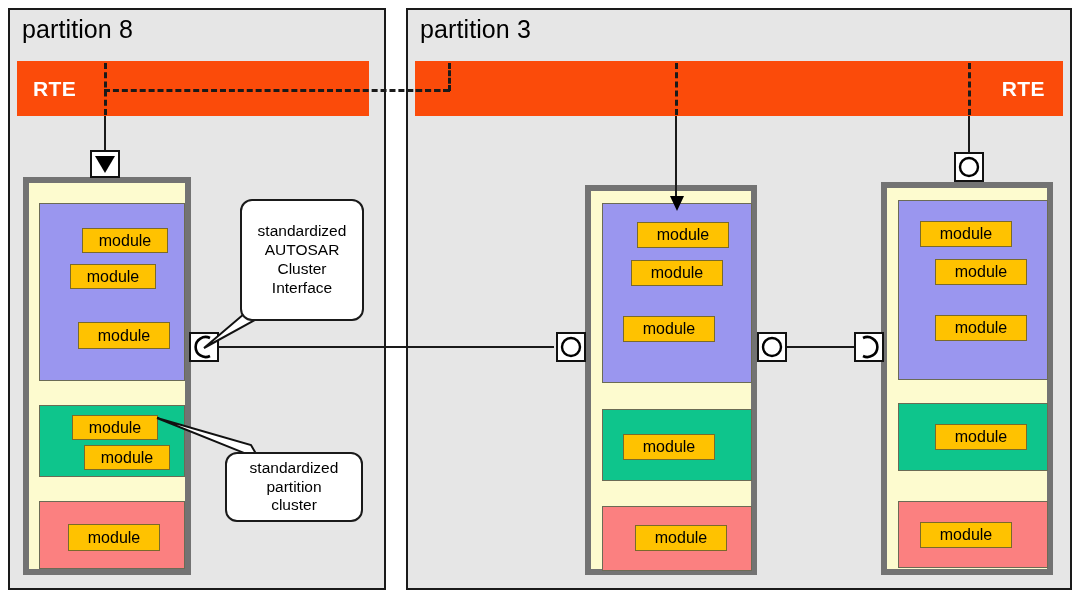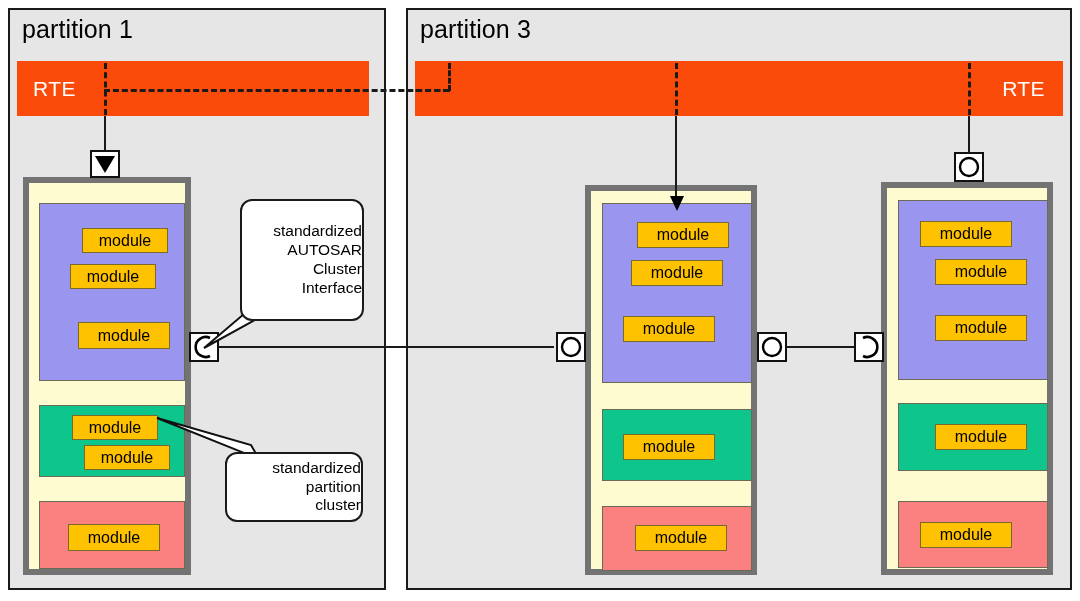--- a/index.html
+++ b/index.html
@@ -3,52 +3,52 @@
 <meta charset="utf-8">
 <style>
   html,body{margin:0;padding:0;background:#ffffff;}
   body{font-family:"Liberation Sans",sans-serif;}
   #canvas{position:relative;width:1080px;height:601px;background:#ffffff;overflow:hidden;}
 
   .partition{position:absolute;background:#e6e6e6;border:2px solid #1a1a1a;box-sizing:border-box;}
   .partition-title{position:absolute;font-size:25px;color:#000;letter-spacing:.1px;white-space:nowrap;}
 
   .rte{position:absolute;background:#fb4b0a;box-sizing:border-box;display:flex;align-items:center;}
-  .rte-label{font-size:21px;font-weight:normal;color:#ffffff;letter-spacing:.4px;text-align:right;}
+  .rte-label{font-size:21px;font-weight:bold;color:#ffffff;letter-spacing:.4px;text-align:right;}
 
   .cluster{position:absolute;background:#fdfbcf;border:6px solid #737373;box-sizing:border-box;text-align:center;}
   .group{position:absolute;box-sizing:border-box;border:1px solid #6b6b55;}
   .group.purple{background:#9a96ef;}
   .group.green{background:#0ec58c;}
   .group.red{background:#fb8080;}
 
   .module{position:absolute;background:#ffc200;border:1px solid #7a6a2a;box-sizing:border-box;
           display:flex;align-items:center;justify-content:center;font-size:16px;color:#000;}
 
   .conn{position:absolute;background:#ffffff;border:2px solid #111;box-sizing:border-box;z-index:6;}
   .conn svg{display:block;}
 
   .line{position:absolute;background:#1a1a1a;z-index:3;}
   .dashline-h{position:absolute;height:0;border-top:3px dashed #1a1a1a;z-index:4;}
   .dashline-v{position:absolute;width:0;border-left:3px dashed #1a1a1a;z-index:4;}
 
   .callout{position:absolute;background:#ffffff;border:2px solid #1a1a1a;border-radius:12px;
-           box-sizing:border-box;display:flex;flex-direction:column;align-items:flex-end;
+           box-sizing:border-box;display:flex;flex-direction:column;align-items:center;
            justify-content:center;font-size:15.5px;line-height:1.22;color:#000;z-index:8;}
   .callout span{display:block;text-align:center;}
   .leader{position:absolute;z-index:7;}
 </style>
 </head>
 <body>
 
 <div id="canvas">
 
   <div class="partition" style="left:8px;top:8px;width:378px;height:582px;">
   </div>
-  <div class="partition-title" style="left:22px;top:15px;">partition 1</div>
+  <div class="partition-title" style="left:22px;top:15px;">partition 8</div>
 
   <div class="rte" style="left:17px;top:61px;width:352px;height:55px;padding-left:16px;justify-content:flex-start;">
     <span class="rte-label">RTE</span>
   </div>
 
   <div class="line" style="left:104px;top:116px;width:2px;height:35px;"></div>
 
   <div class="dashline-v" style="left:104px;top:63px;height:52px;"></div>
 
   <div class="dashline-h" style="left:104px;top:89px;width:345px;"></div>

